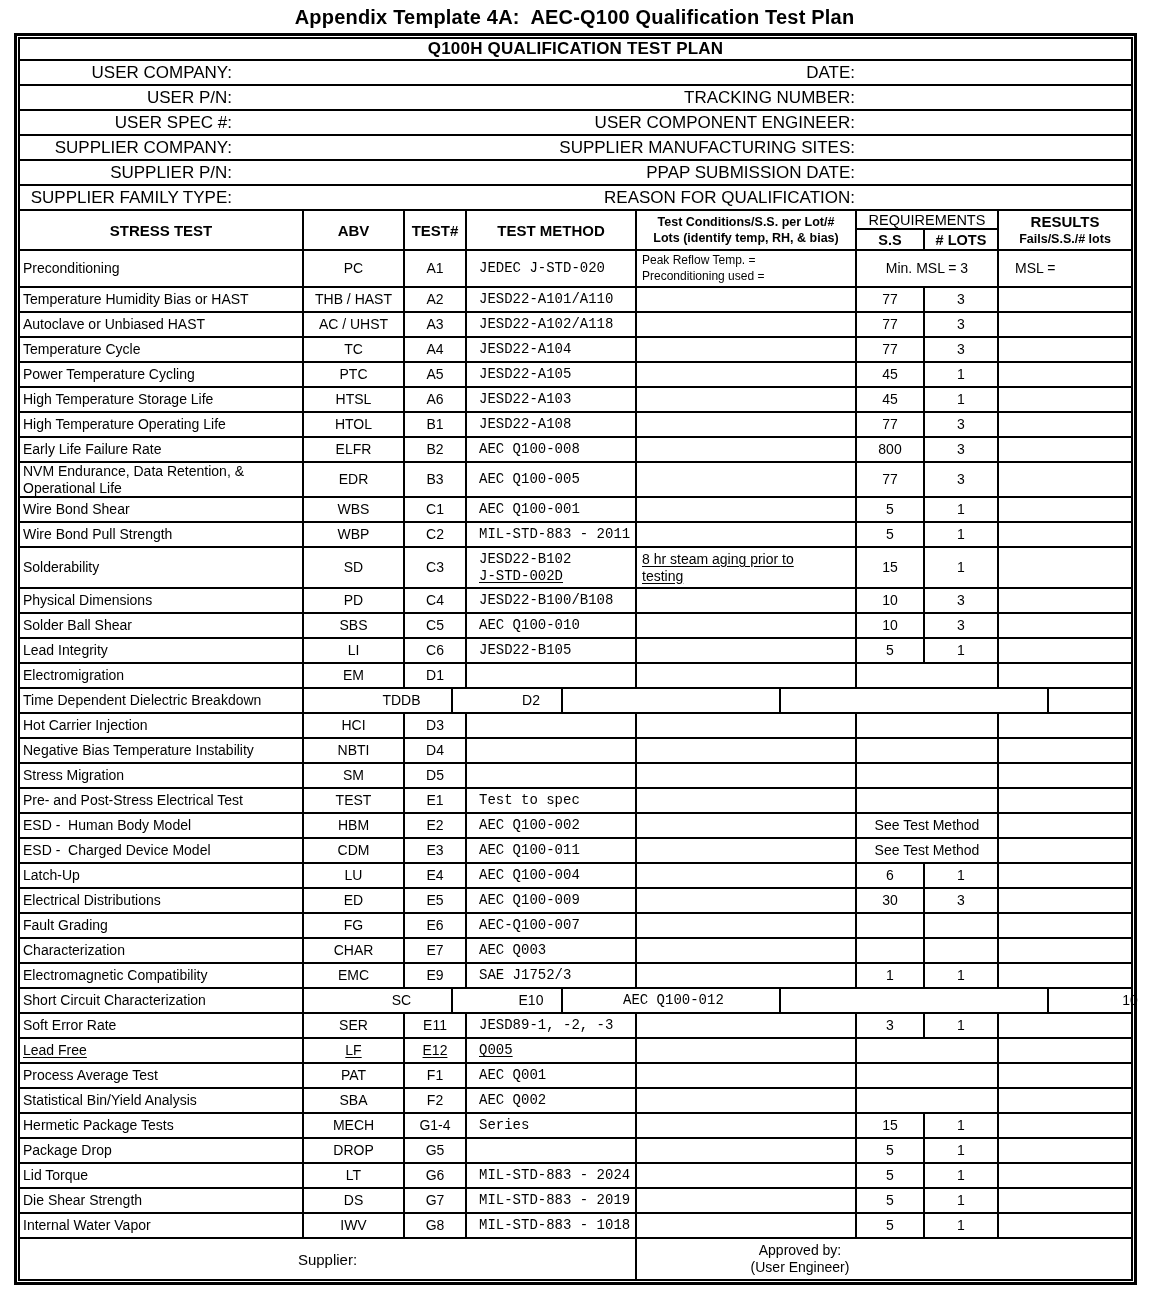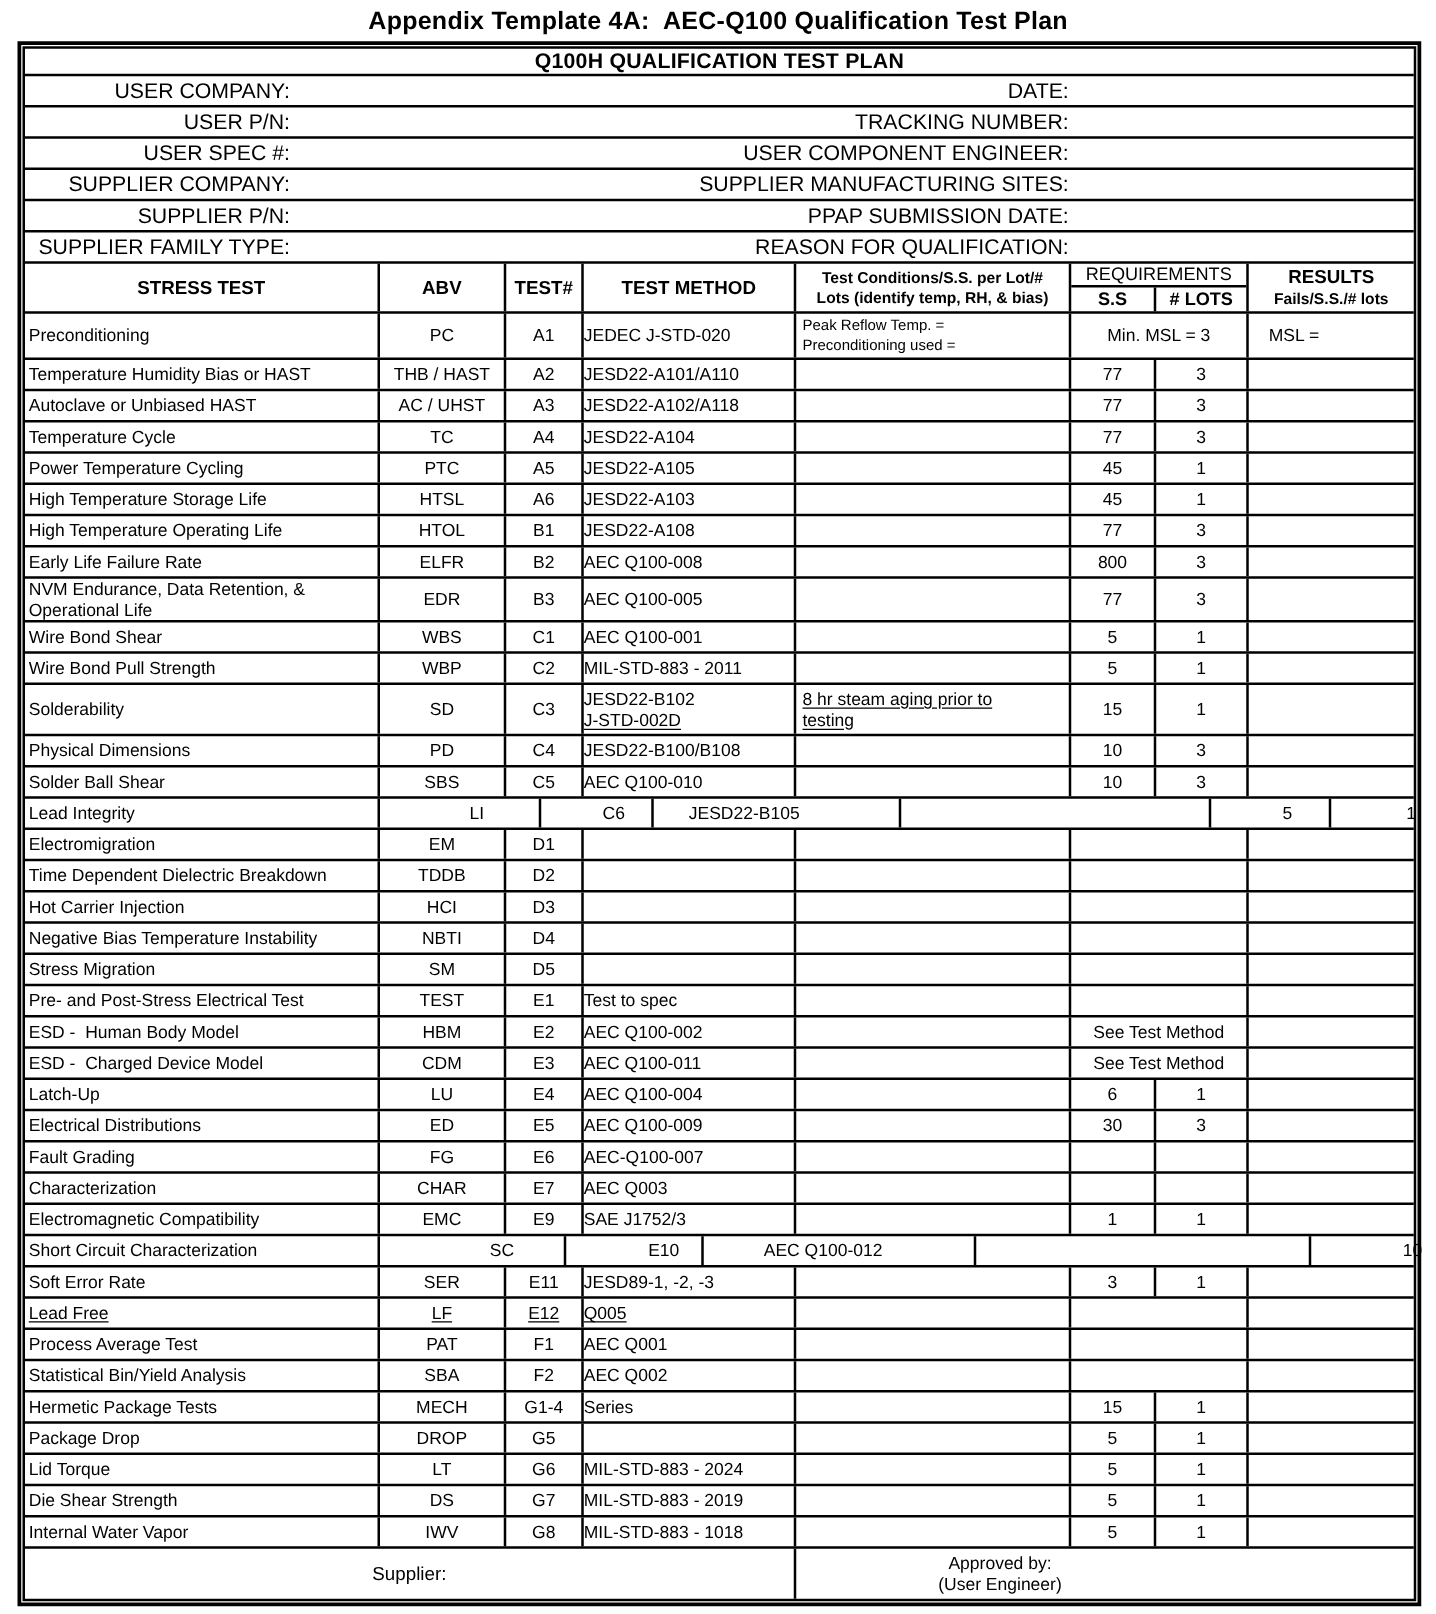--- a/index.html
+++ b/index.html
@@ -58,21 +58,21 @@
   .results-h { line-height: 1.25; }
 
   .trow { border-bottom: 2px solid #000; }
   .trow .cell {
     border-right: 2px solid #000; display: flex; align-items: center;
     font-size: 14px; line-height: 1.18; overflow: hidden;
   }
   .trow .cell.last { border-right: none; }
   .c-name { padding: 1px 2px 1px 3px; white-space: pre-line; }
   .c-abv, .c-test { justify-content: center; text-align: center; }
-  .c-method { padding-left: 0; }
+  .c-method { padding-left: 12px; font-family: Liberation Mono, monospace; }
   .c-cond { padding-left: 5px; white-space: pre-line; }
   .c-cond.small { font-size: 12px; line-height: 1.3; }
   .c-ss, .c-lots { justify-content: center; }
   .c-reqmerged { grid-column: 6 / 8; justify-content: center; }
   .c-result { padding-left: 16px; }
   .u { text-decoration: underline; text-underline-offset: 2px; }
 
   .footer-row { height: 40px; display: grid; grid-template-columns: 617px 1fr; }
   .footer-row .f-left {
     border-right: 2px solid #000; display: flex; align-items: center; justify-content: center;
@@ -286,40 +286,40 @@
         <div class="trow grid8" style="height: 25px;">
           <div class="cell c-name">Solder Ball Shear</div>
           <div class="cell c-abv">SBS</div>
           <div class="cell c-test">C5</div>
           <div class="cell c-method">AEC Q100-010</div>
           <div class="cell c-cond"></div>
           <div class="cell c-ss">10</div>
           <div class="cell c-lots">3</div>
           <div class="cell c-result last"></div>
         </div>
-        <div class="trow grid8" style="height: 25px; gap: 28px;">
+        <div class="trow grid8" style="height: 25px;">
           <div class="cell c-name">Lead Integrity</div>
           <div class="cell c-abv">LI</div>
           <div class="cell c-test">C6</div>
           <div class="cell c-method">JESD22-B105</div>
           <div class="cell c-cond"></div>
           <div class="cell c-ss">5</div>
           <div class="cell c-lots">1</div>
           <div class="cell c-result last"></div>
         </div>
         <div class="trow grid8" style="height: 25px;">
           <div class="cell c-name">Electromigration</div>
           <div class="cell c-abv">EM</div>
           <div class="cell c-test">D1</div>
           <div class="cell c-method"></div>
           <div class="cell c-cond"></div>
           <div class="cell c-reqmerged"></div>
           <div class="cell c-result last"></div>
         </div>
-        <div class="trow grid8" style="height: 25px;">
+        <div class="trow grid8" style="height: 25px; gap: 48px;">
           <div class="cell c-name">Time Dependent Dielectric Breakdown</div>
           <div class="cell c-abv">TDDB</div>
           <div class="cell c-test">D2</div>
           <div class="cell c-method"></div>
           <div class="cell c-cond"></div>
           <div class="cell c-reqmerged"></div>
           <div class="cell c-result last"></div>
         </div>
         <div class="trow grid8" style="height: 25px;">
           <div class="cell c-name">Hot Carrier Injection</div>

